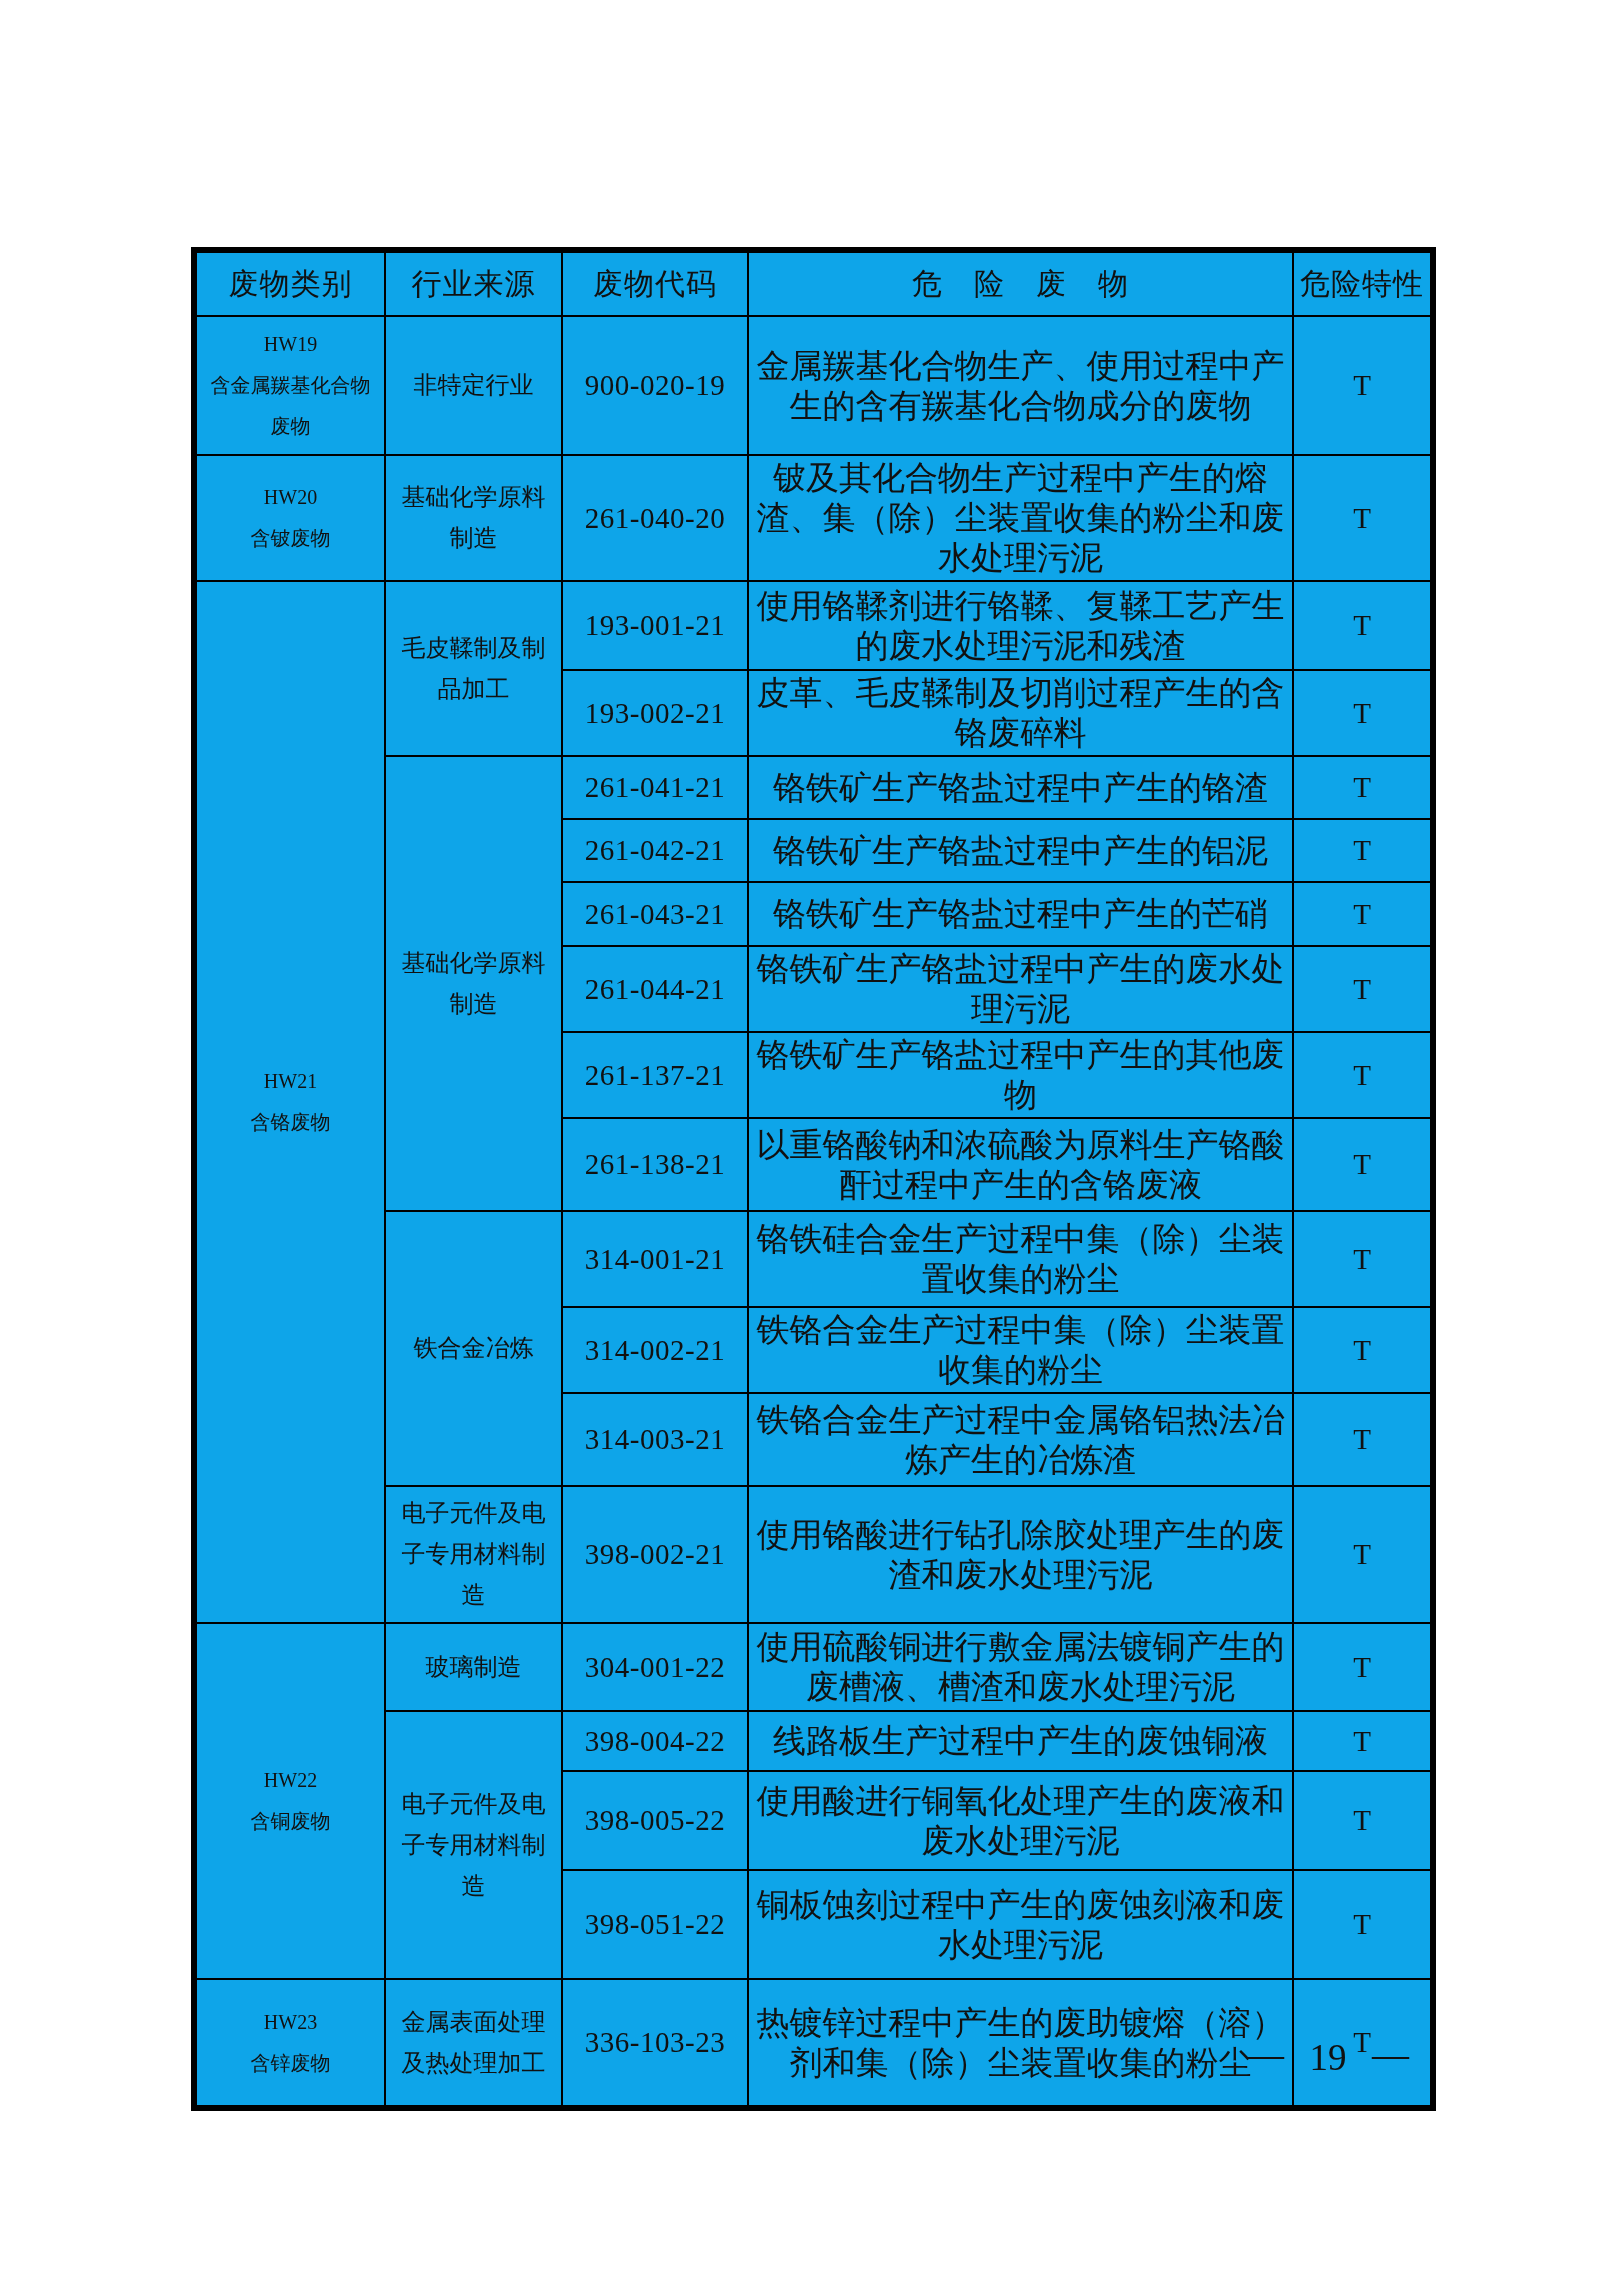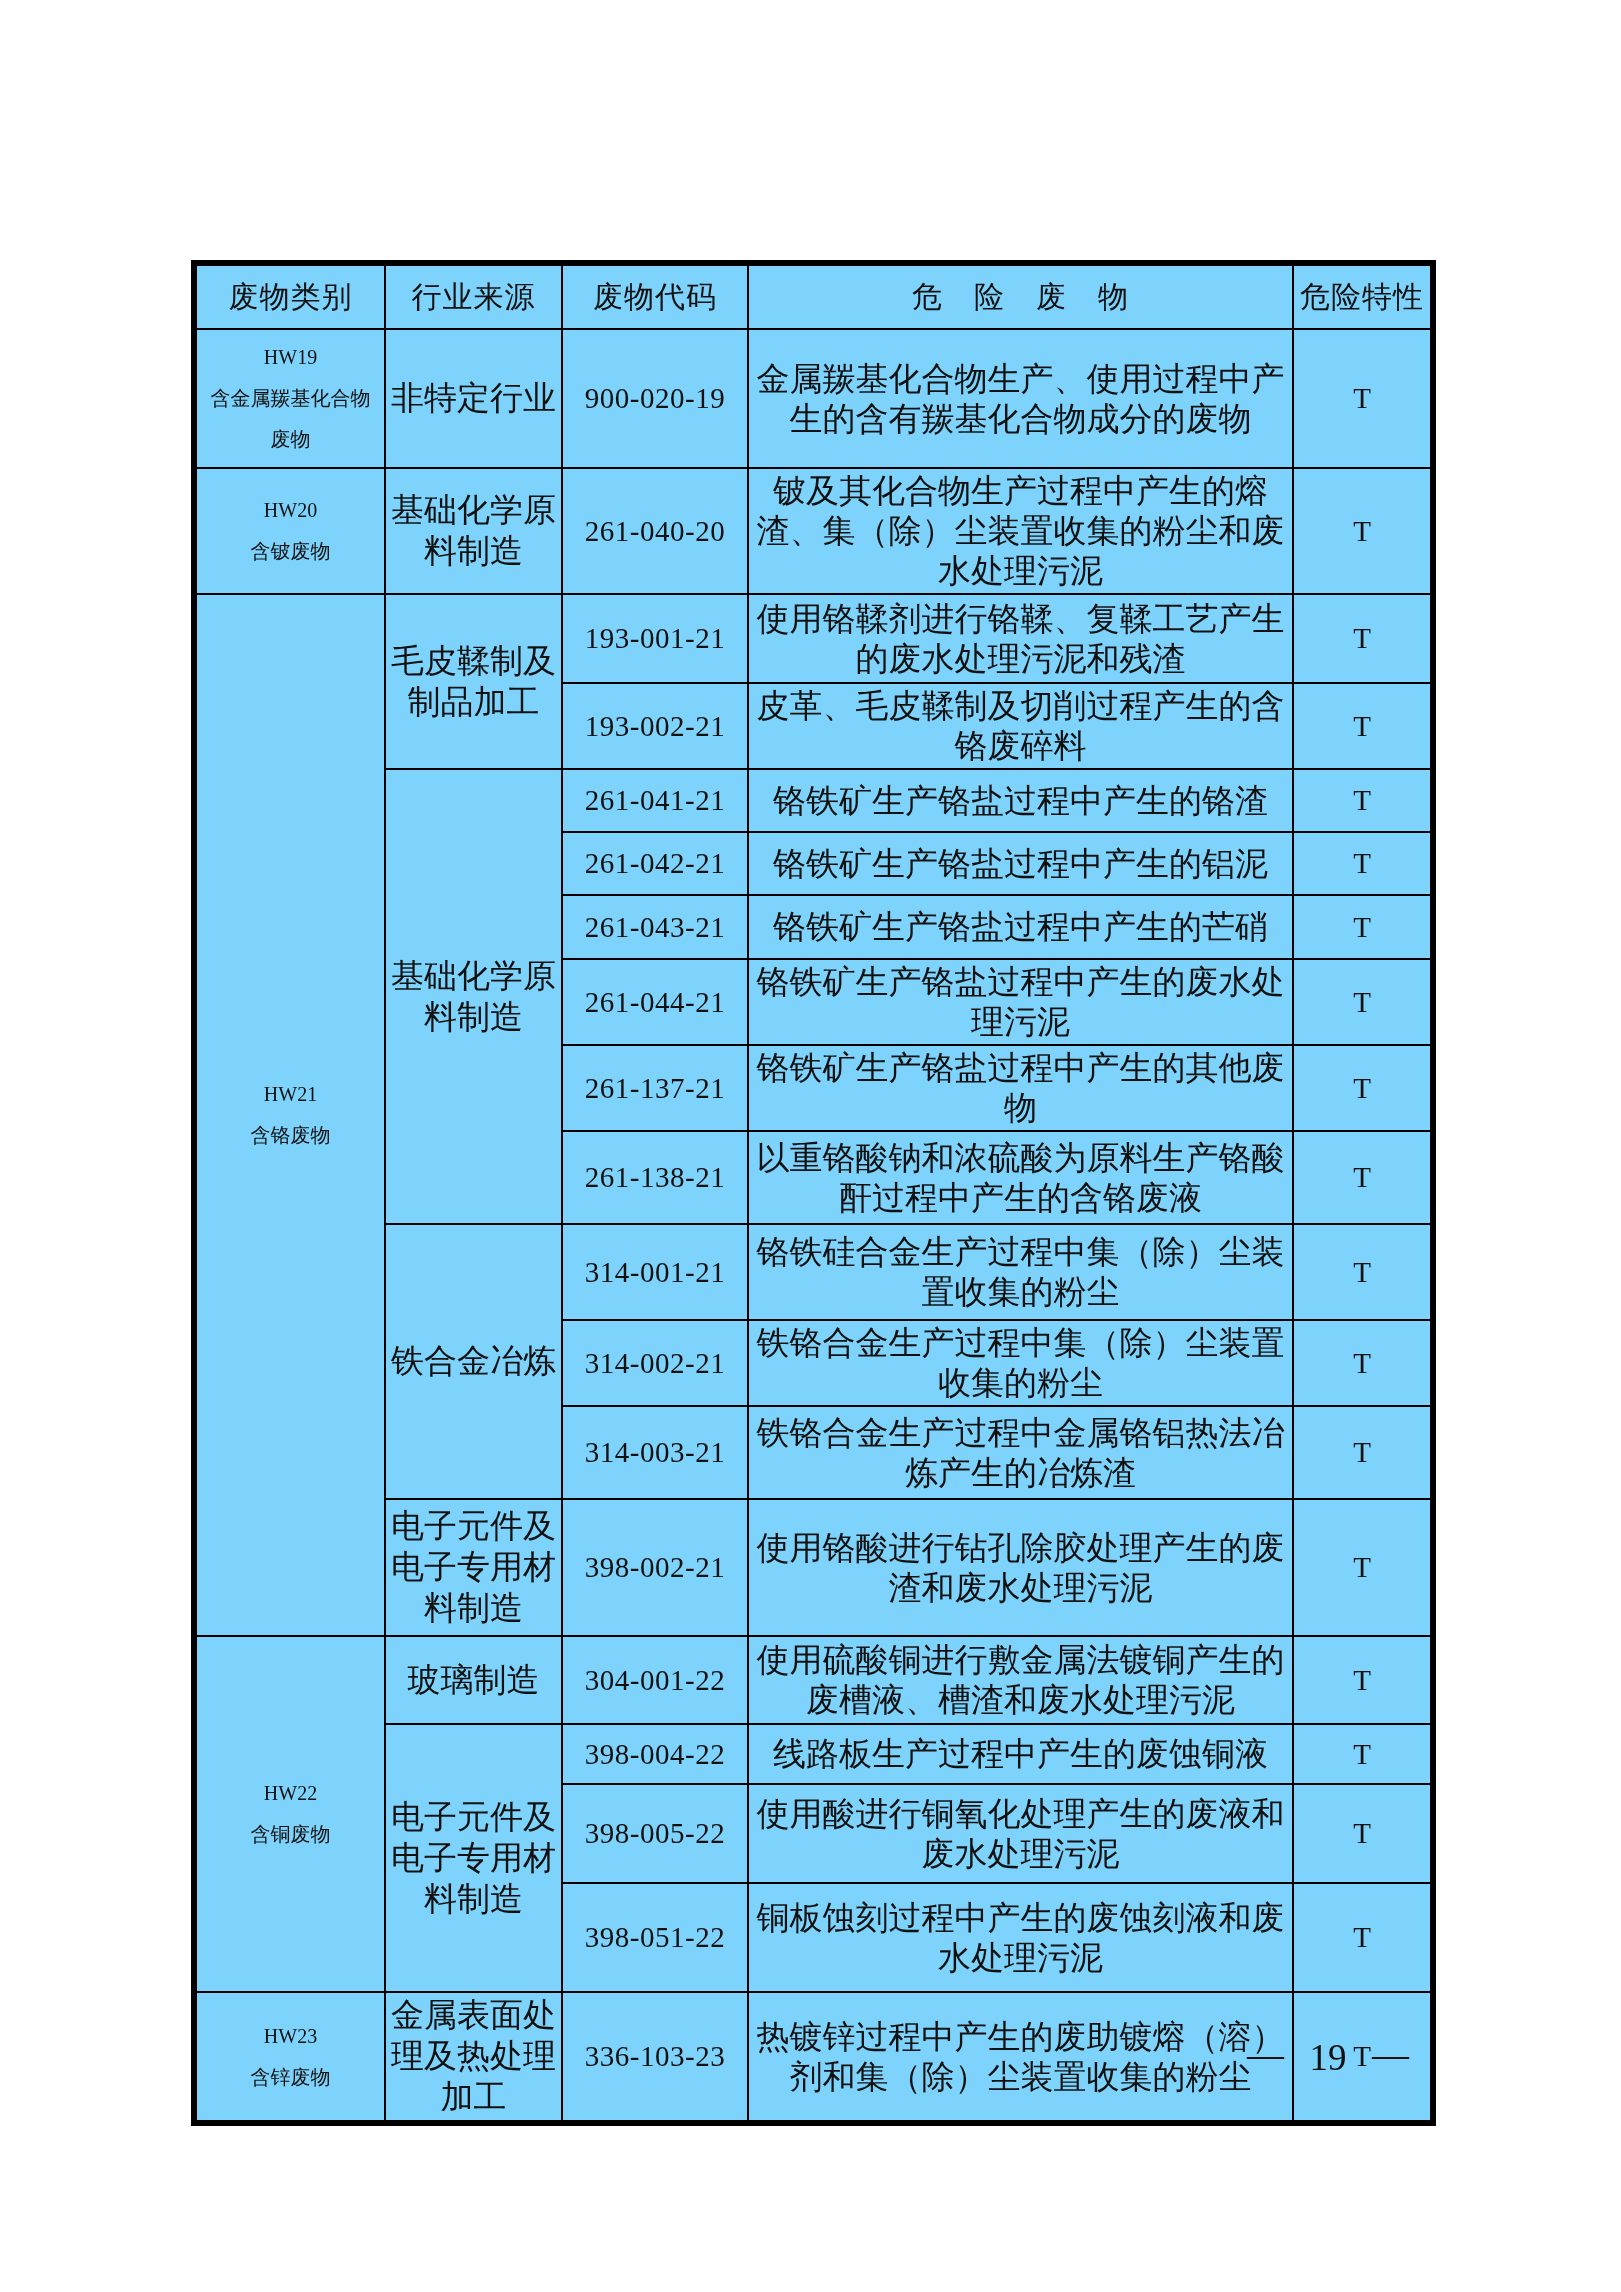--- a/index.html
+++ b/index.html
@@ -3,43 +3,43 @@
 <meta charset="utf-8">
 <style>
   html,body{margin:0;padding:0;}
   body{
     width:1621px;height:2293px;
     background:#ffffff;color:#111;
     font-family:"Liberation Serif","DejaVu Serif",serif;
     position:relative;overflow:hidden;
   }
   table#waste-table{
-    position:absolute;left:191px;top:260px;
+    position:absolute;left:191px;top:247px;
     width:1240px;
     border-collapse:collapse;table-layout:fixed;
     border:6.9px solid #000;
-    background:#7dd3fc;
+    background:#0ea5e9;
   }
   col.w0{width:191px}
   col.w1{width:177px}
   col.w2{width:186px}
   col.w3{width:545px}
   col.w4{width:140px}
   #waste-table th,#waste-table td{
     border:2px solid #000;
     text-align:center;vertical-align:middle;
     padding:2px 4.9px;box-sizing:border-box;
     overflow:hidden;
   }
   #waste-table th{
     font-size:30px;font-weight:normal;
     letter-spacing:1px;
   }
   td.c0{font-size:20px;line-height:41px;white-space:pre-line;}
-  td.c1{font-size:33px;line-height:41px;}
+  td.c1{font-size:24px;line-height:41px;}
   td.c2{font-size:29px;white-space:nowrap;letter-spacing:0.5px;border-radius:6px;}
   td.c3{
     font-size:33px;line-height:40px;
     text-align:justify;text-justify:inter-ideograph;
     padding:2px 7.8px;
   }
   td.c4{font-size:29px;}
   .footer{
     position:absolute;left:1247px;top:2039px;
     display:flex;align-items:center;gap:25.5px;

